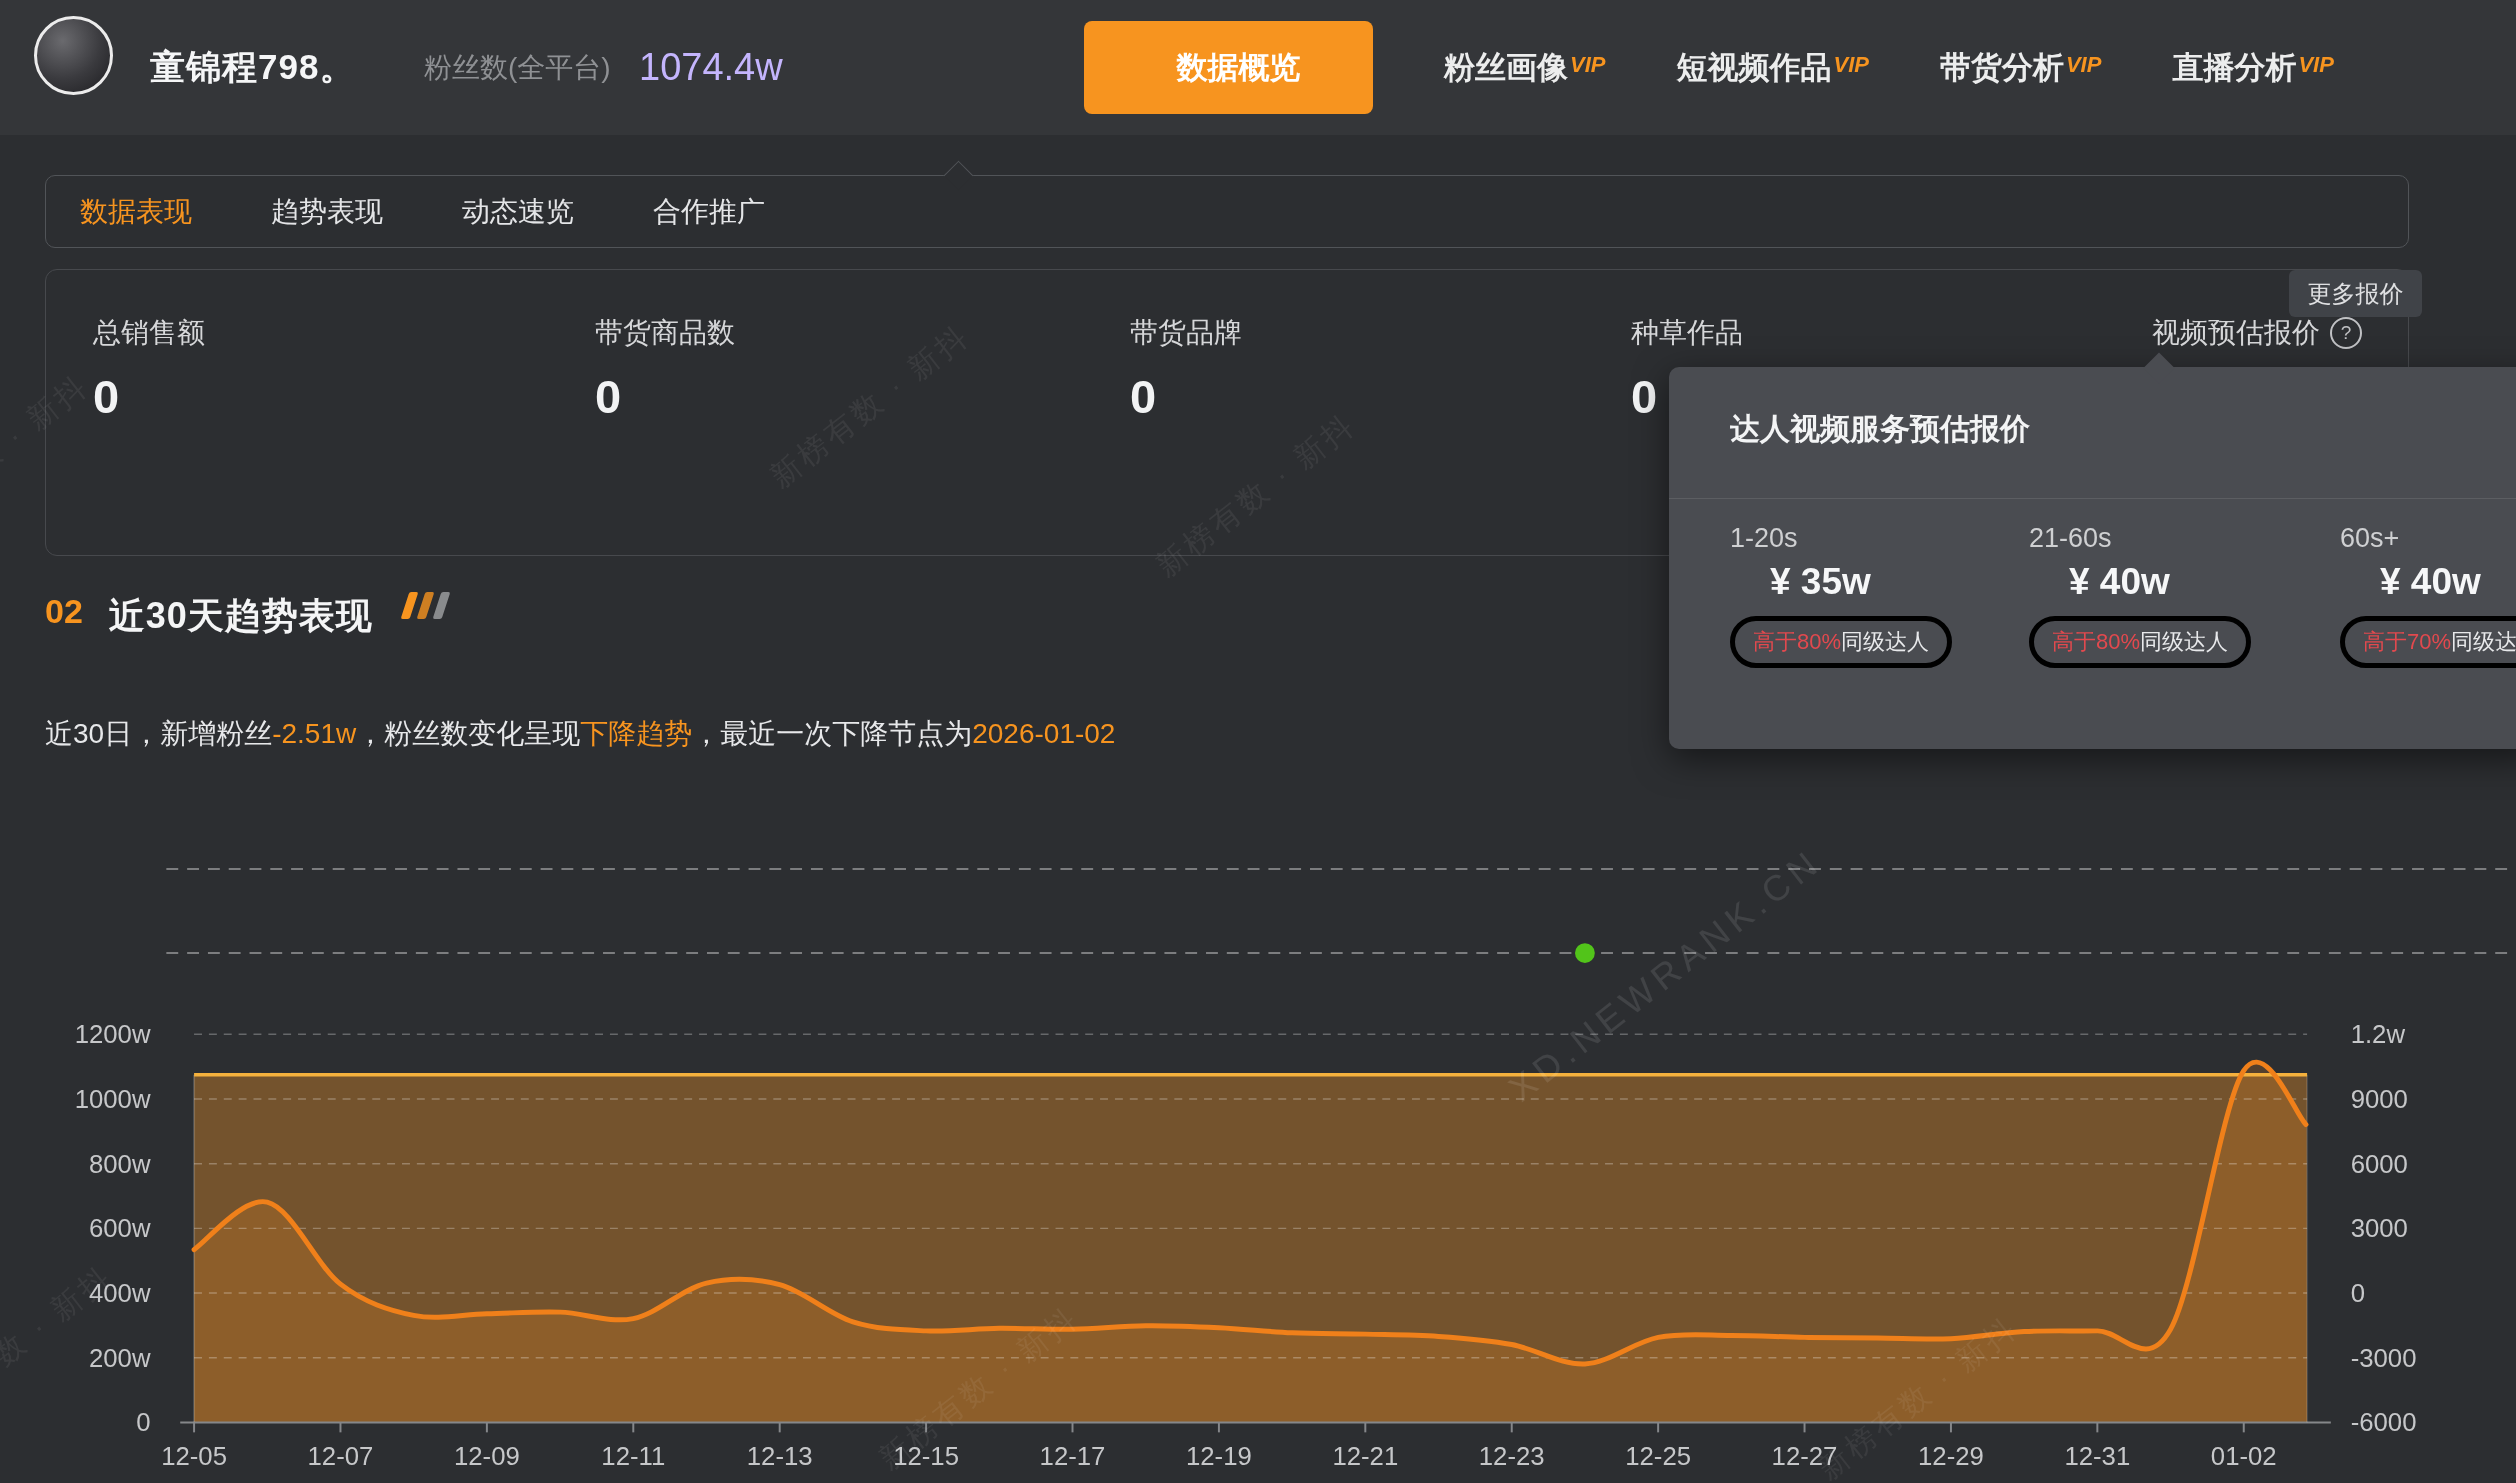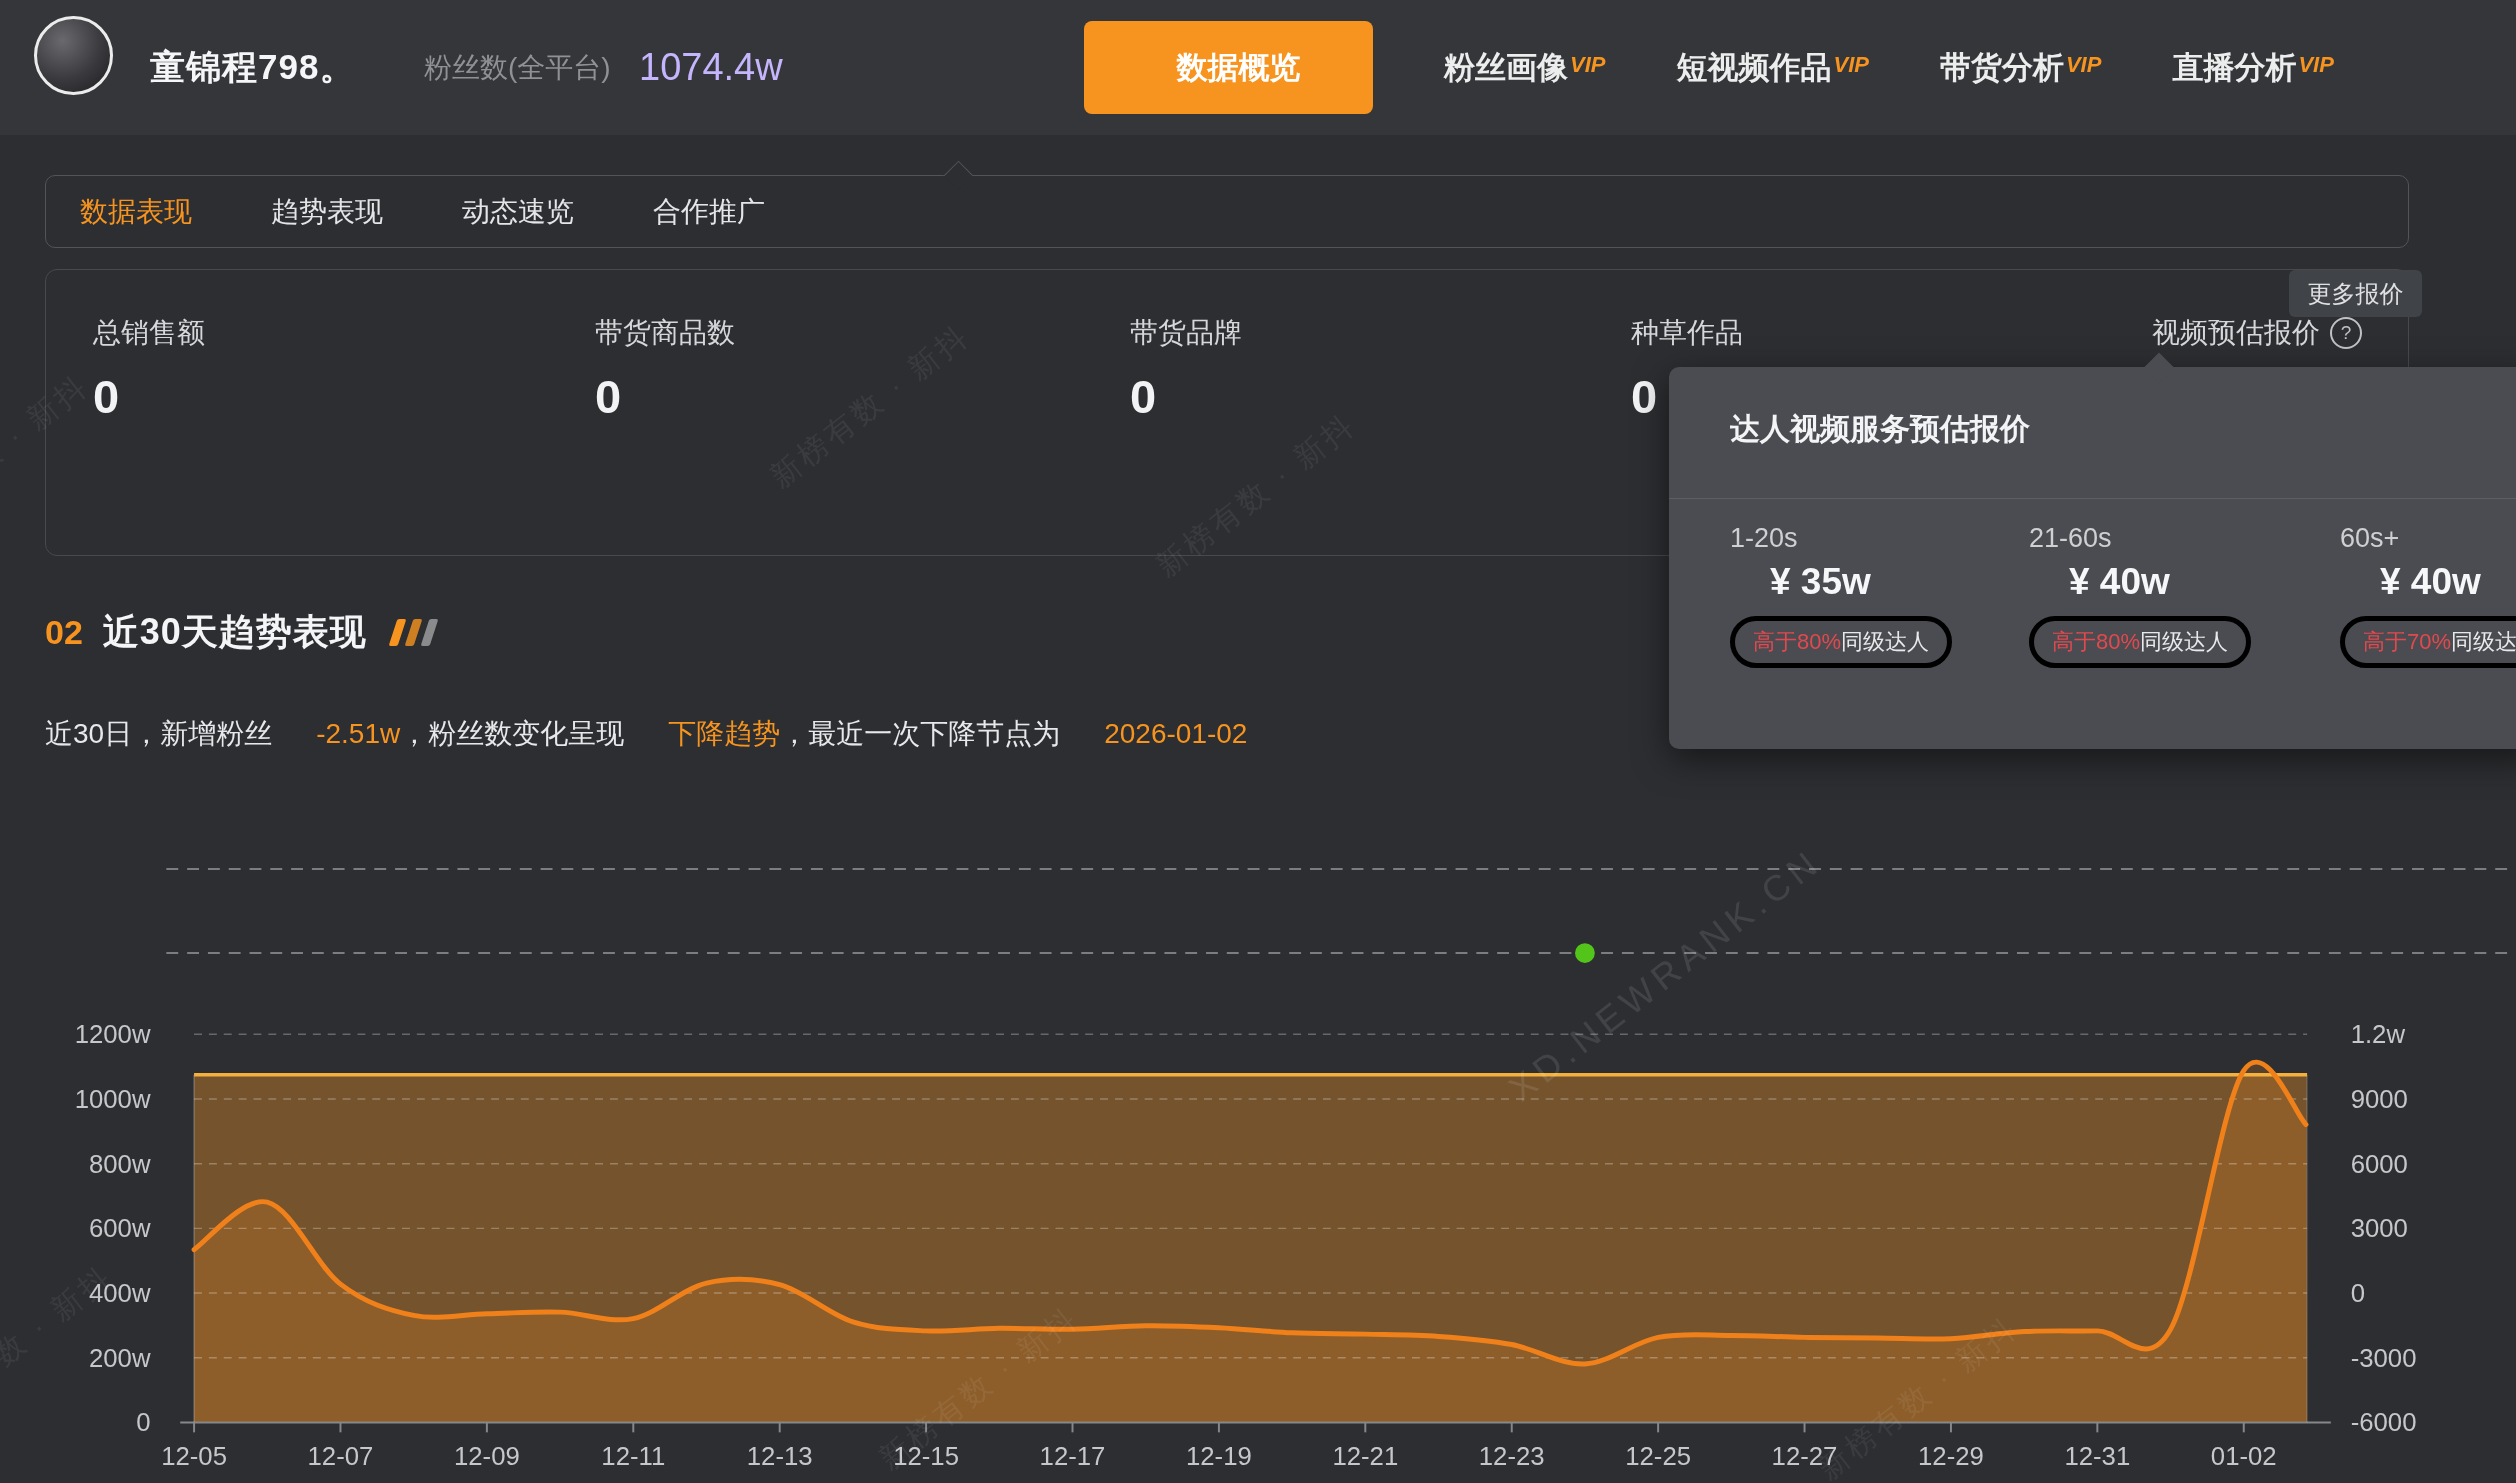--- a/index.html
+++ b/index.html
@@ -50,30 +50,30 @@
   .qp-title{position:absolute;left:61px;top:42px;font-size:30px;font-weight:bold;color:#f3f4f5;}
   .qp-divider{position:absolute;left:0;top:131px;width:100%;height:1px;background:#5c5e62;}
   .qp-col{position:absolute;top:0;width:297px;}
   .qp-duration{position:absolute;top:156px;font-size:27px;color:#cfd0d2;}
   .qp-price{position:absolute;top:194px;font-size:37px;font-weight:bold;color:#f6f7f8;white-space:nowrap;margin-left:40px;}
   .qp-badge{position:absolute;top:249px;border:5px solid #000000;border-radius:989px;
             padding:6px 18px;font-size:22px;white-space:nowrap;color:#e8e9eb;}
   .qp-badge .hl{color:#e2494e;}
   .qp-note{position:absolute;left:61px;top:319px;font-size:24px;color:#cf4646;white-space:nowrap;}
   
-  #section-head{position:absolute;left:45px;top:608px;display:flex;align-items:center;gap:20px;}
+  #section-head{position:absolute;left:45px;top:592px;display:flex;gap:26px;}
   .sec-num{font-size:34px;font-weight:bold;color:#F7941F;}
   .sec-title{font-size:36px;font-weight:bold;color:#f4f5f6;letter-spacing:1px;}
   .sec-bars{display:flex;gap:7px;margin-left:6px;}
   .sec-bars i{display:block;width:9px;height:27px;transform:skewX(-18deg);border-radius:2px;}
   .sec-bars i:nth-child(1){background:#F7941F;}
   .sec-bars i:nth-child(2){background:#F7941F;opacity:.8;}
   .sec-bars i:nth-child(3){background:#9a9b9d;opacity:.85;}
   #summary-line{position:absolute;left:45px;top:715px;font-size:28px;color:#e7e8ea;white-space:nowrap;}
-  #summary-line .orange{color:#F7941F;margin-left:44px;}
+  #summary-line .orange{color:#F7941F;}
   
   #chart-wrap{position:absolute;left:0;top:849px;width:2517px;height:634px;}
   #trend-svg{position:absolute;left:0;top:0;}
   #trend-svg text{font-family:"Liberation Sans","DejaVu Sans",sans-serif;fill:#c6c7c9;font-size:26px;}
   
   .wm{position:absolute;white-space:nowrap;font-size:30px;letter-spacing:4px;
       color:rgba(255,255,255,0.065);transform:rotate(-38deg);transform-origin:left top;z-index:4;pointer-events:none;}
   .wm.site{font-size:36px;letter-spacing:6px;color:rgba(255,255,255,0.10);}
 </style>
 </head>

